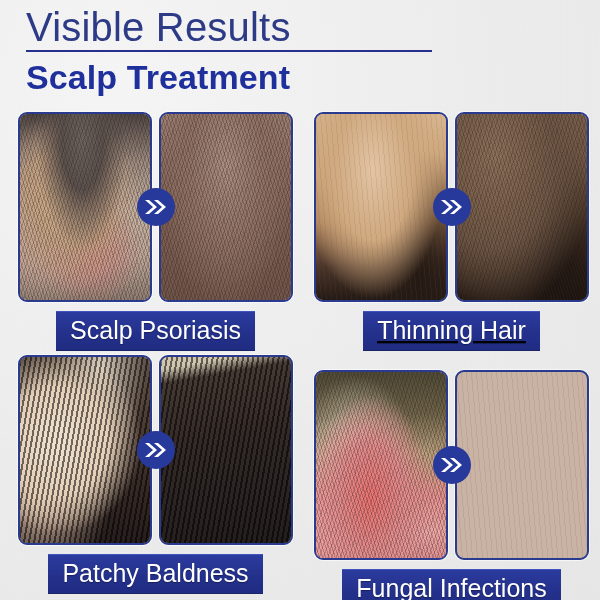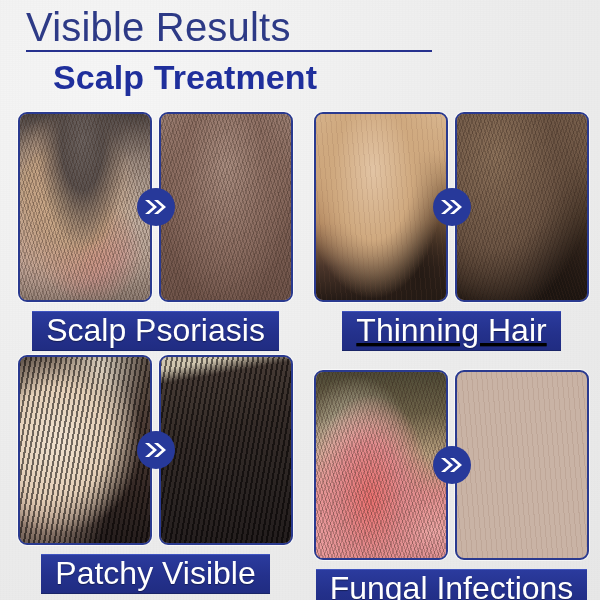--- a/index.html
+++ b/index.html
@@ -55,21 +55,20 @@
     margin-top: 2px;
     margin-bottom: 4px;
   }
   .title-bold {
     font-size: 34px;
     line-height: 42px;
     font-weight: bold;
     color: #1f2f9c;
     letter-spacing: .1px;
     white-space: nowrap;
-    margin-left: 27px;
   }
 
   
   .grid {
     position: absolute;
     left: 0;
     top: 112px;
     width: 600px;
     height: 488px;
   }
@@ -148,21 +147,21 @@
   .labelwrap {
     display: flex;
     justify-content: center;
     margin-top: 9px;
   }
   .label {
     background: linear-gradient(180deg, #2b3b9e 0%, #24318c 55%, #202c82 100%);
     border-top: 1px solid #4054c0;
     border-bottom: 1px solid #192467;
     color: #ffffff;
-    font-size: 32px;
+    font-size: 25px;
     line-height: 34px;
     padding: 1px 14px 3px 14px;
     white-space: nowrap;
     text-shadow: 0 1px 1px rgba(0,0,0,.35);
   }
 </style>
 </head>
 <body>
 
 <div id="poster">
@@ -244,21 +243,21 @@
             <polygon points="1,1 9,8 1,15 5,15 13,8 5,1" fill="#ffffff"></polygon>
             <polygon points="10,1 18,8 10,15 14,15 22,8 14,1" fill="#ffffff"></polygon>
           </svg>
         </div>
         <div class="photo">
           <div class="tex grain-hair" style="background:
               linear-gradient(170deg, #cdc3ab 0%, #cdc3ab 6%, #3b2f29 13%, #2a211d 40%, #201917 70%, #171111 100%)"></div>
         </div>
       </div>
       <div class="labelwrap">
-        <div class="label">Patchy Visible</div>
+        <div class="label">Patchy Baldness</div>
       </div>
     </div>
 
     <div class="cell c3">
       <div class="pair">
         <div class="photo">
           <div class="tex grain-fine" style="background:
               radial-gradient(ellipse at 42% 68%, #e8706f 0%, #e08a8c 30%, rgba(224,138,140,0) 58%),
               radial-gradient(ellipse at 22% 86%, #efa0a2 0%, rgba(239,160,162,0) 52%),
               radial-gradient(ellipse at 30% 40%, #d9d2bd 0%, rgba(217,210,189,0) 45%),

